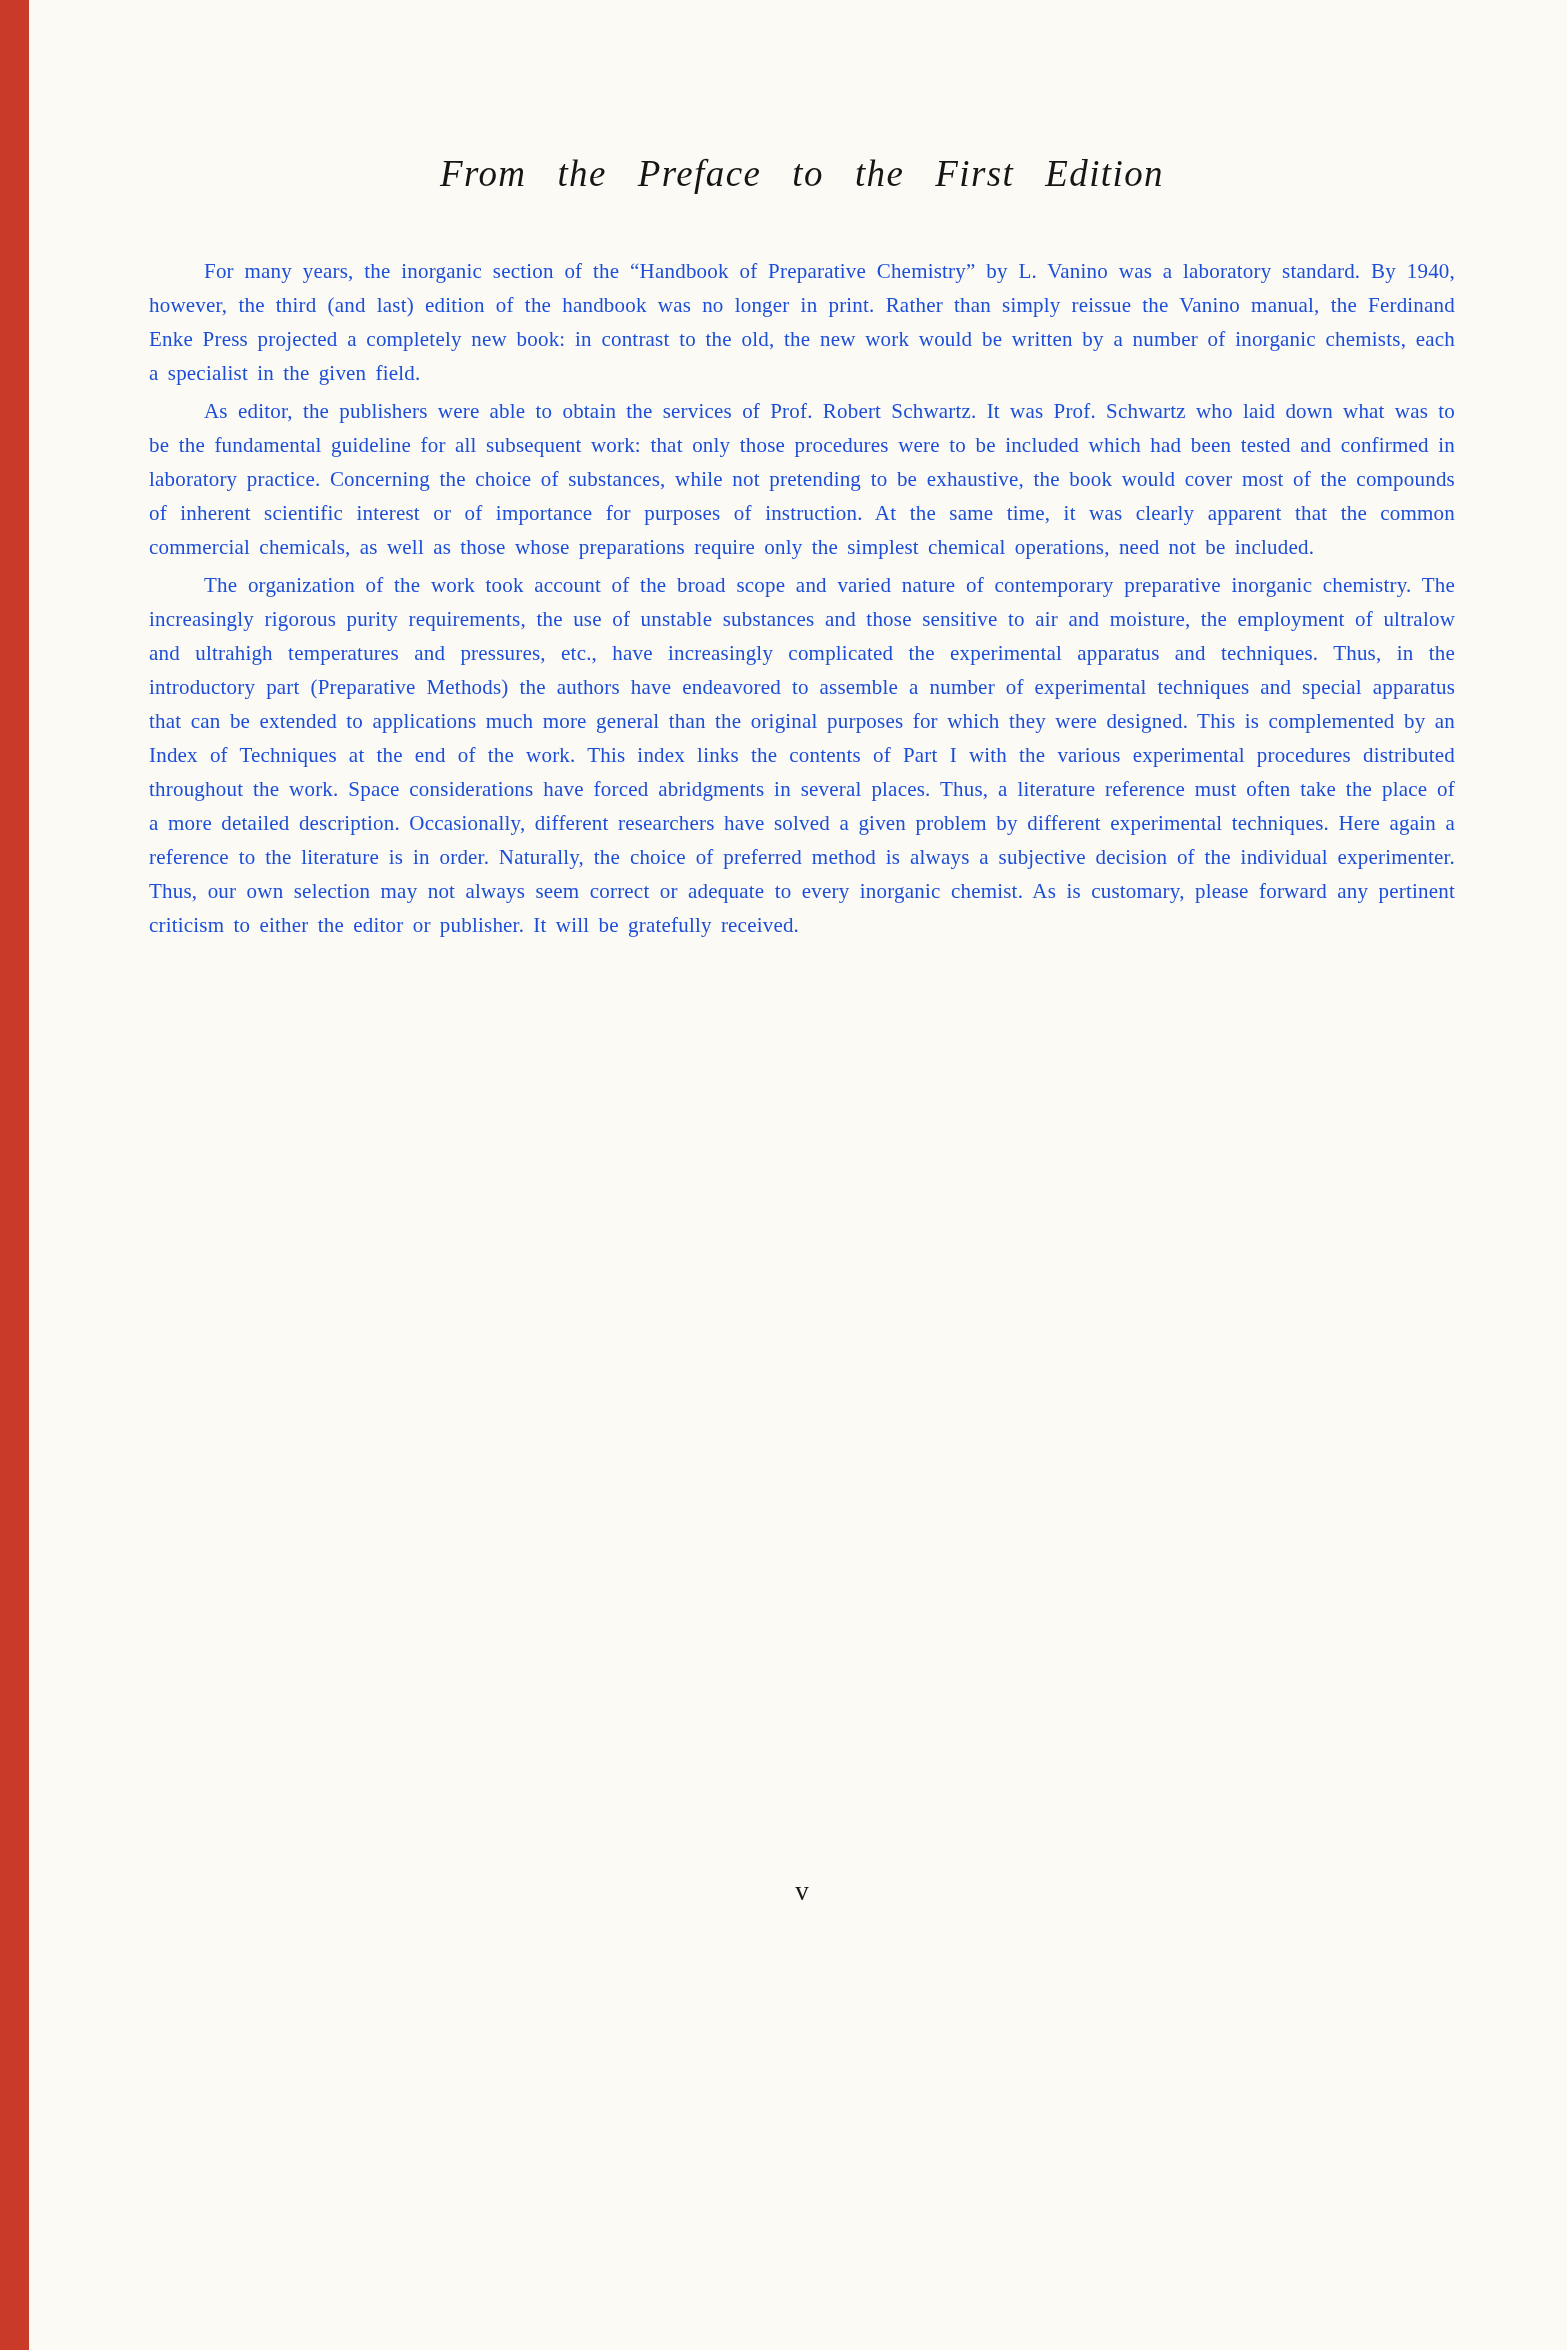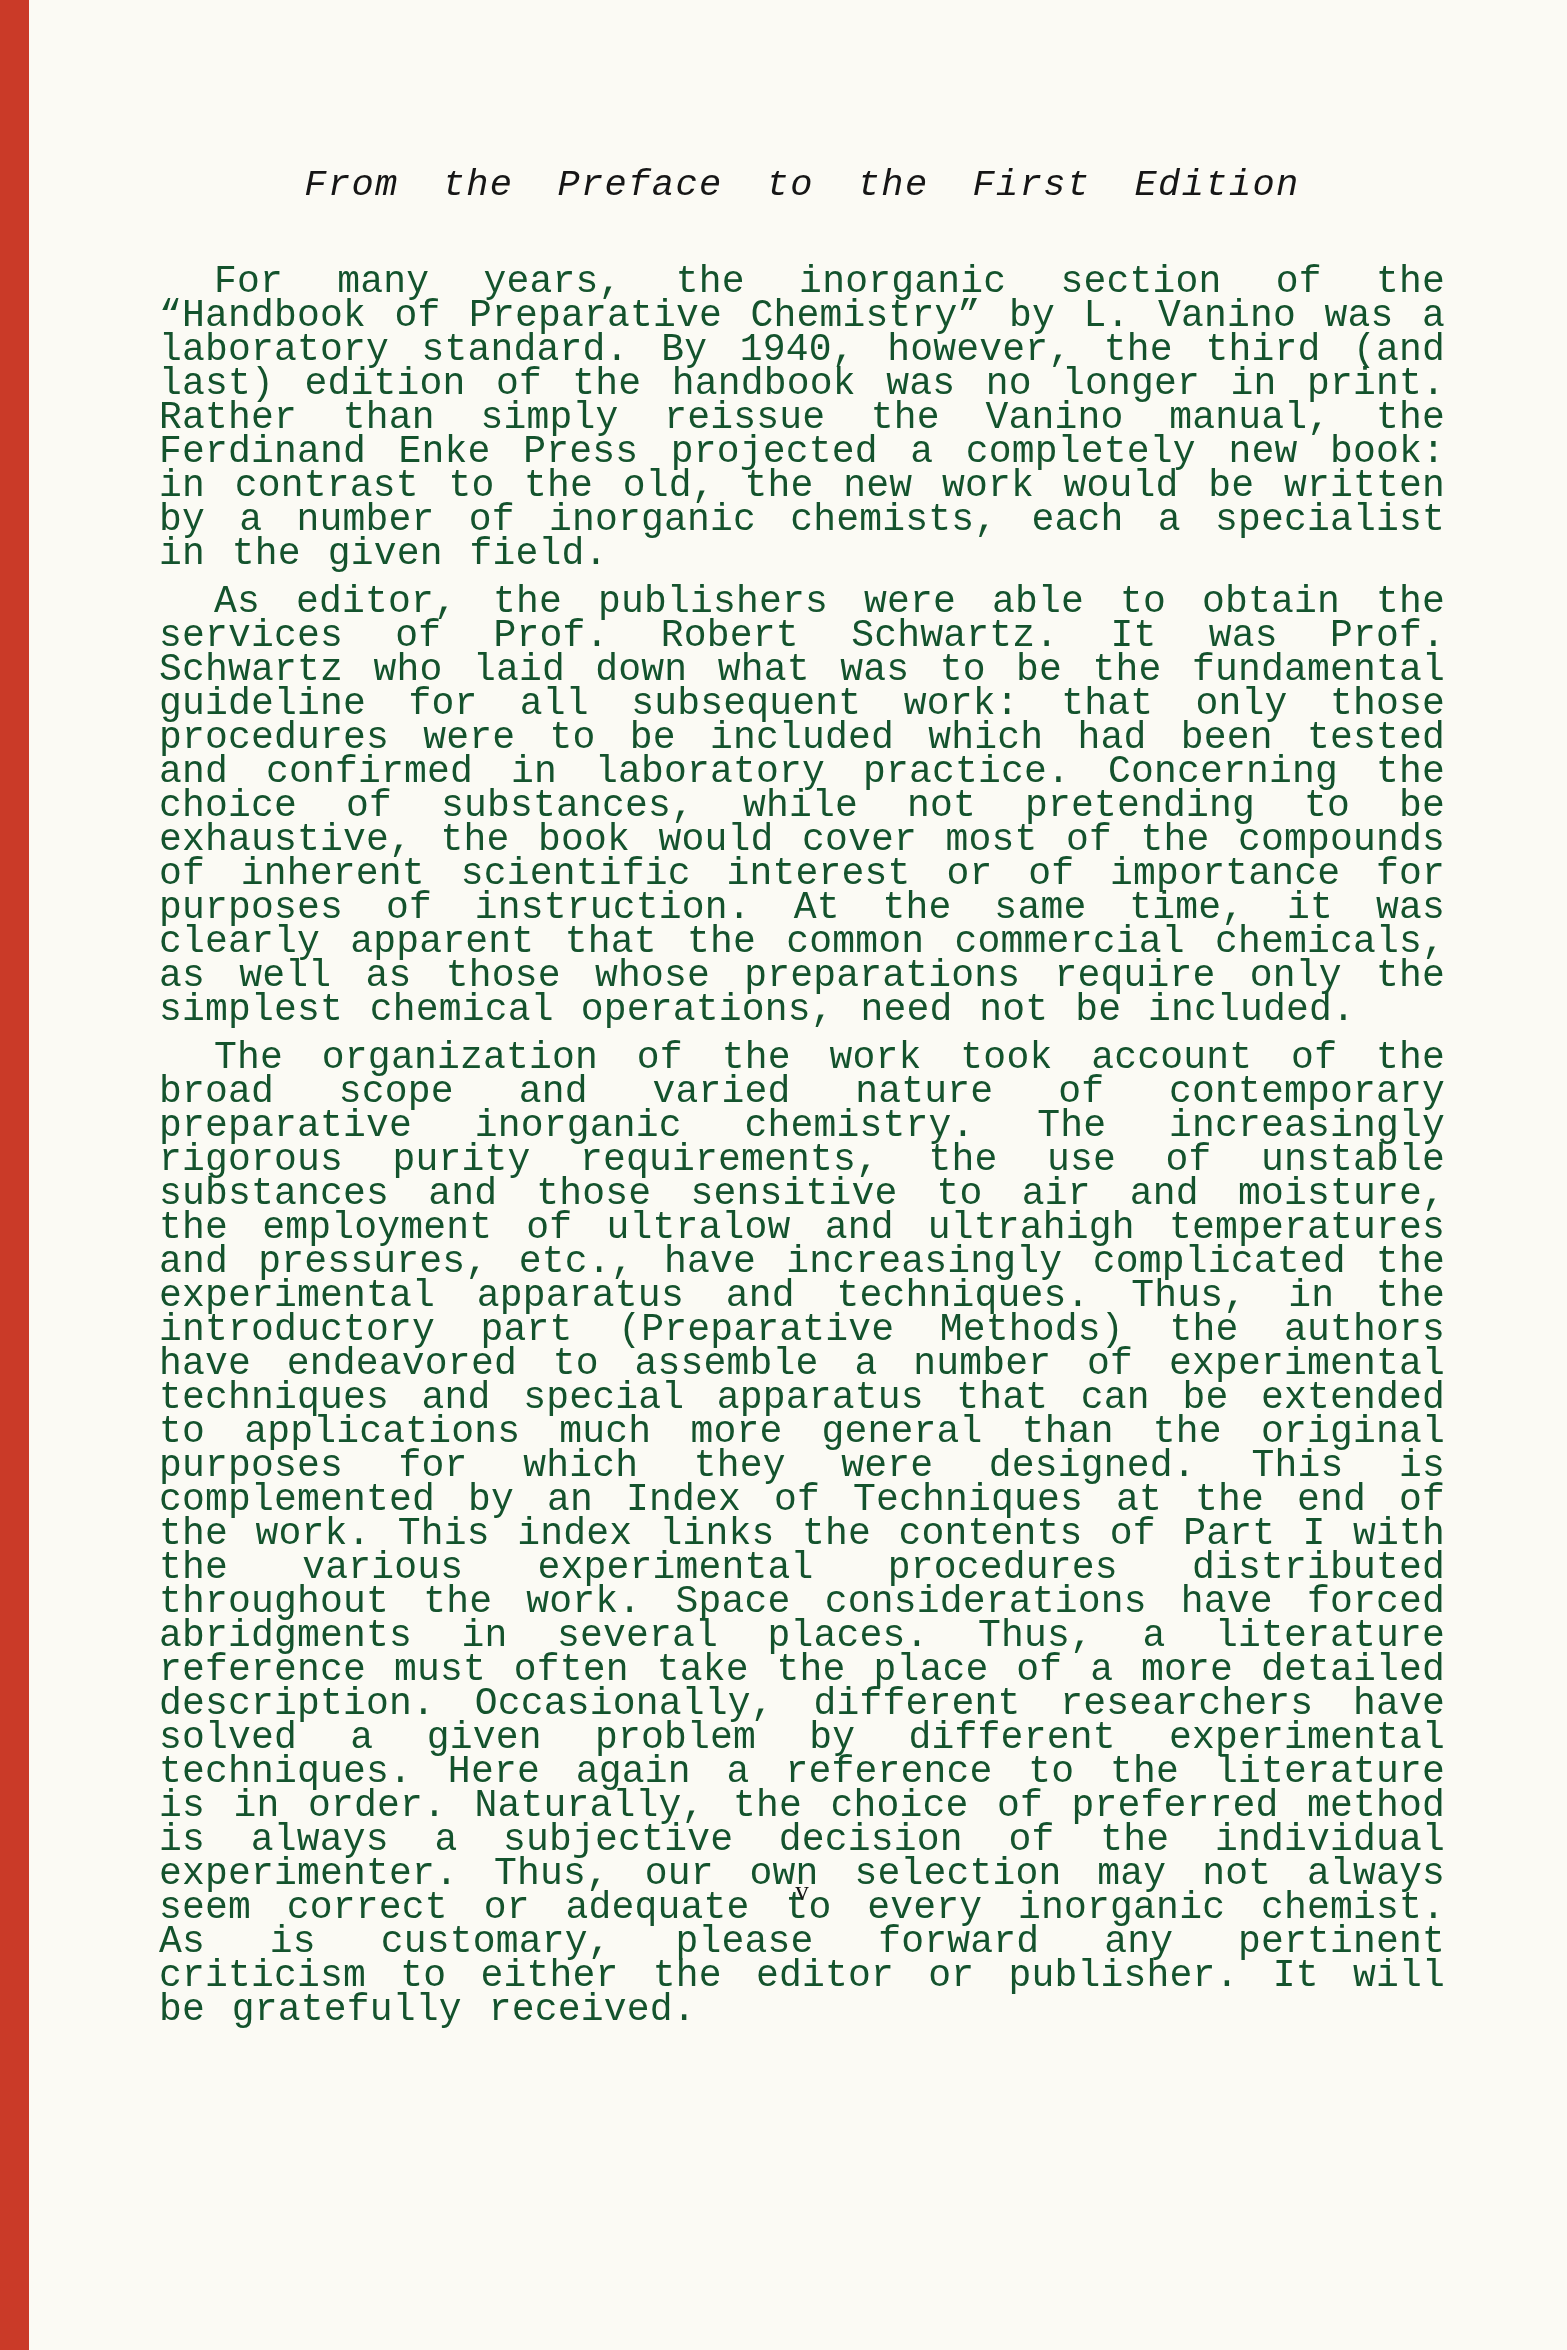--- a/index.html
+++ b/index.html
@@ -19,43 +19,42 @@
     position: absolute;
     left: 0;
     top: 0;
     width: 28.5px;
     height: 100%;
     background: #ca3a28;
   }
   .page-content {
     position: absolute;
     left: 145px;
-    top: 164px;
+    top: 152px;
     width: 1314px;
-    font-family: Liberation Mono, monospace;
   }
   .page-title {
     font-style: italic;
     font-weight: normal;
     font-size: 37px;
     text-align: center;
     letter-spacing: 1.4px;
     word-spacing: 0.55em;
     margin: 0 0 59px 0;
     color: #161616;
   }
   .para {
-    font-size: 38px;
+    font-size: 21px;
     line-height: 34px;
     text-align: justify;
     text-indent: 55px;
-    margin: 14px;
+    margin: 4px;
     word-spacing: 3.8px;
     letter-spacing: 0.2px;
-    color: #14532d;
+    color: #1d4ed8;
   }
   .page-number {
     position: absolute;
     left: 145px;
     top: 1876px;
     width: 1314px;
     text-align: center;
     font-size: 27px;
     color: #171717;
   }

